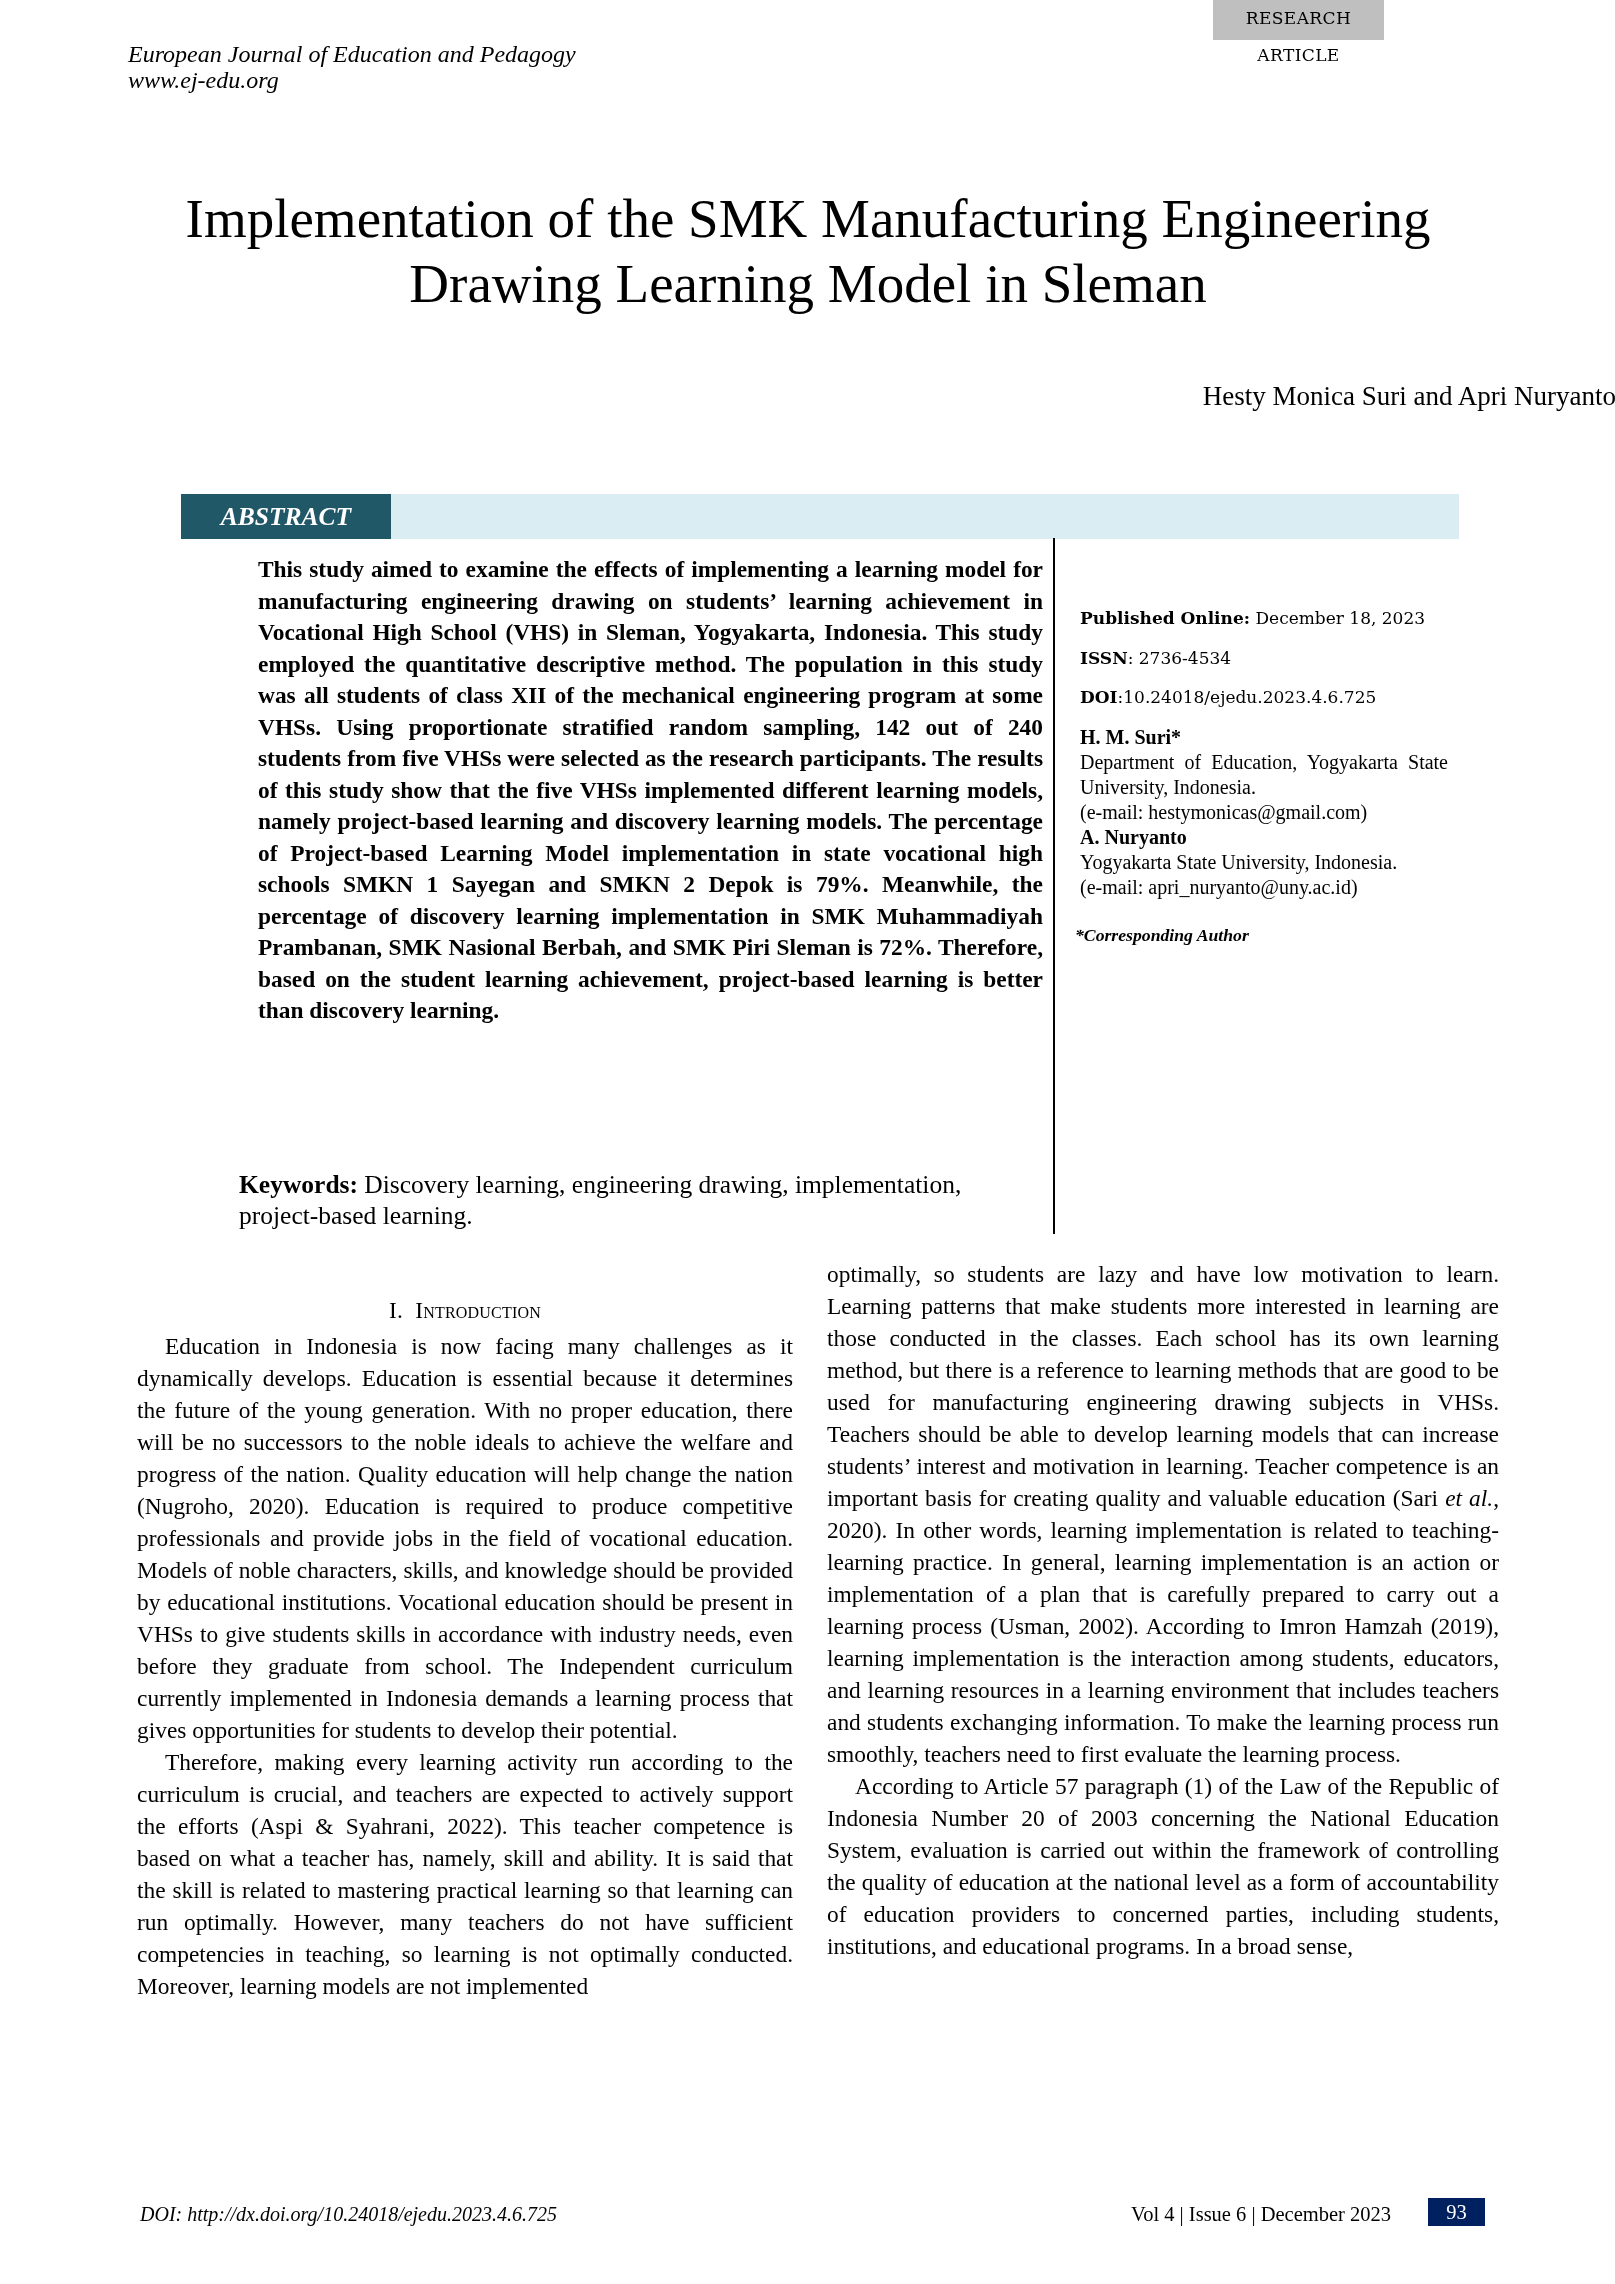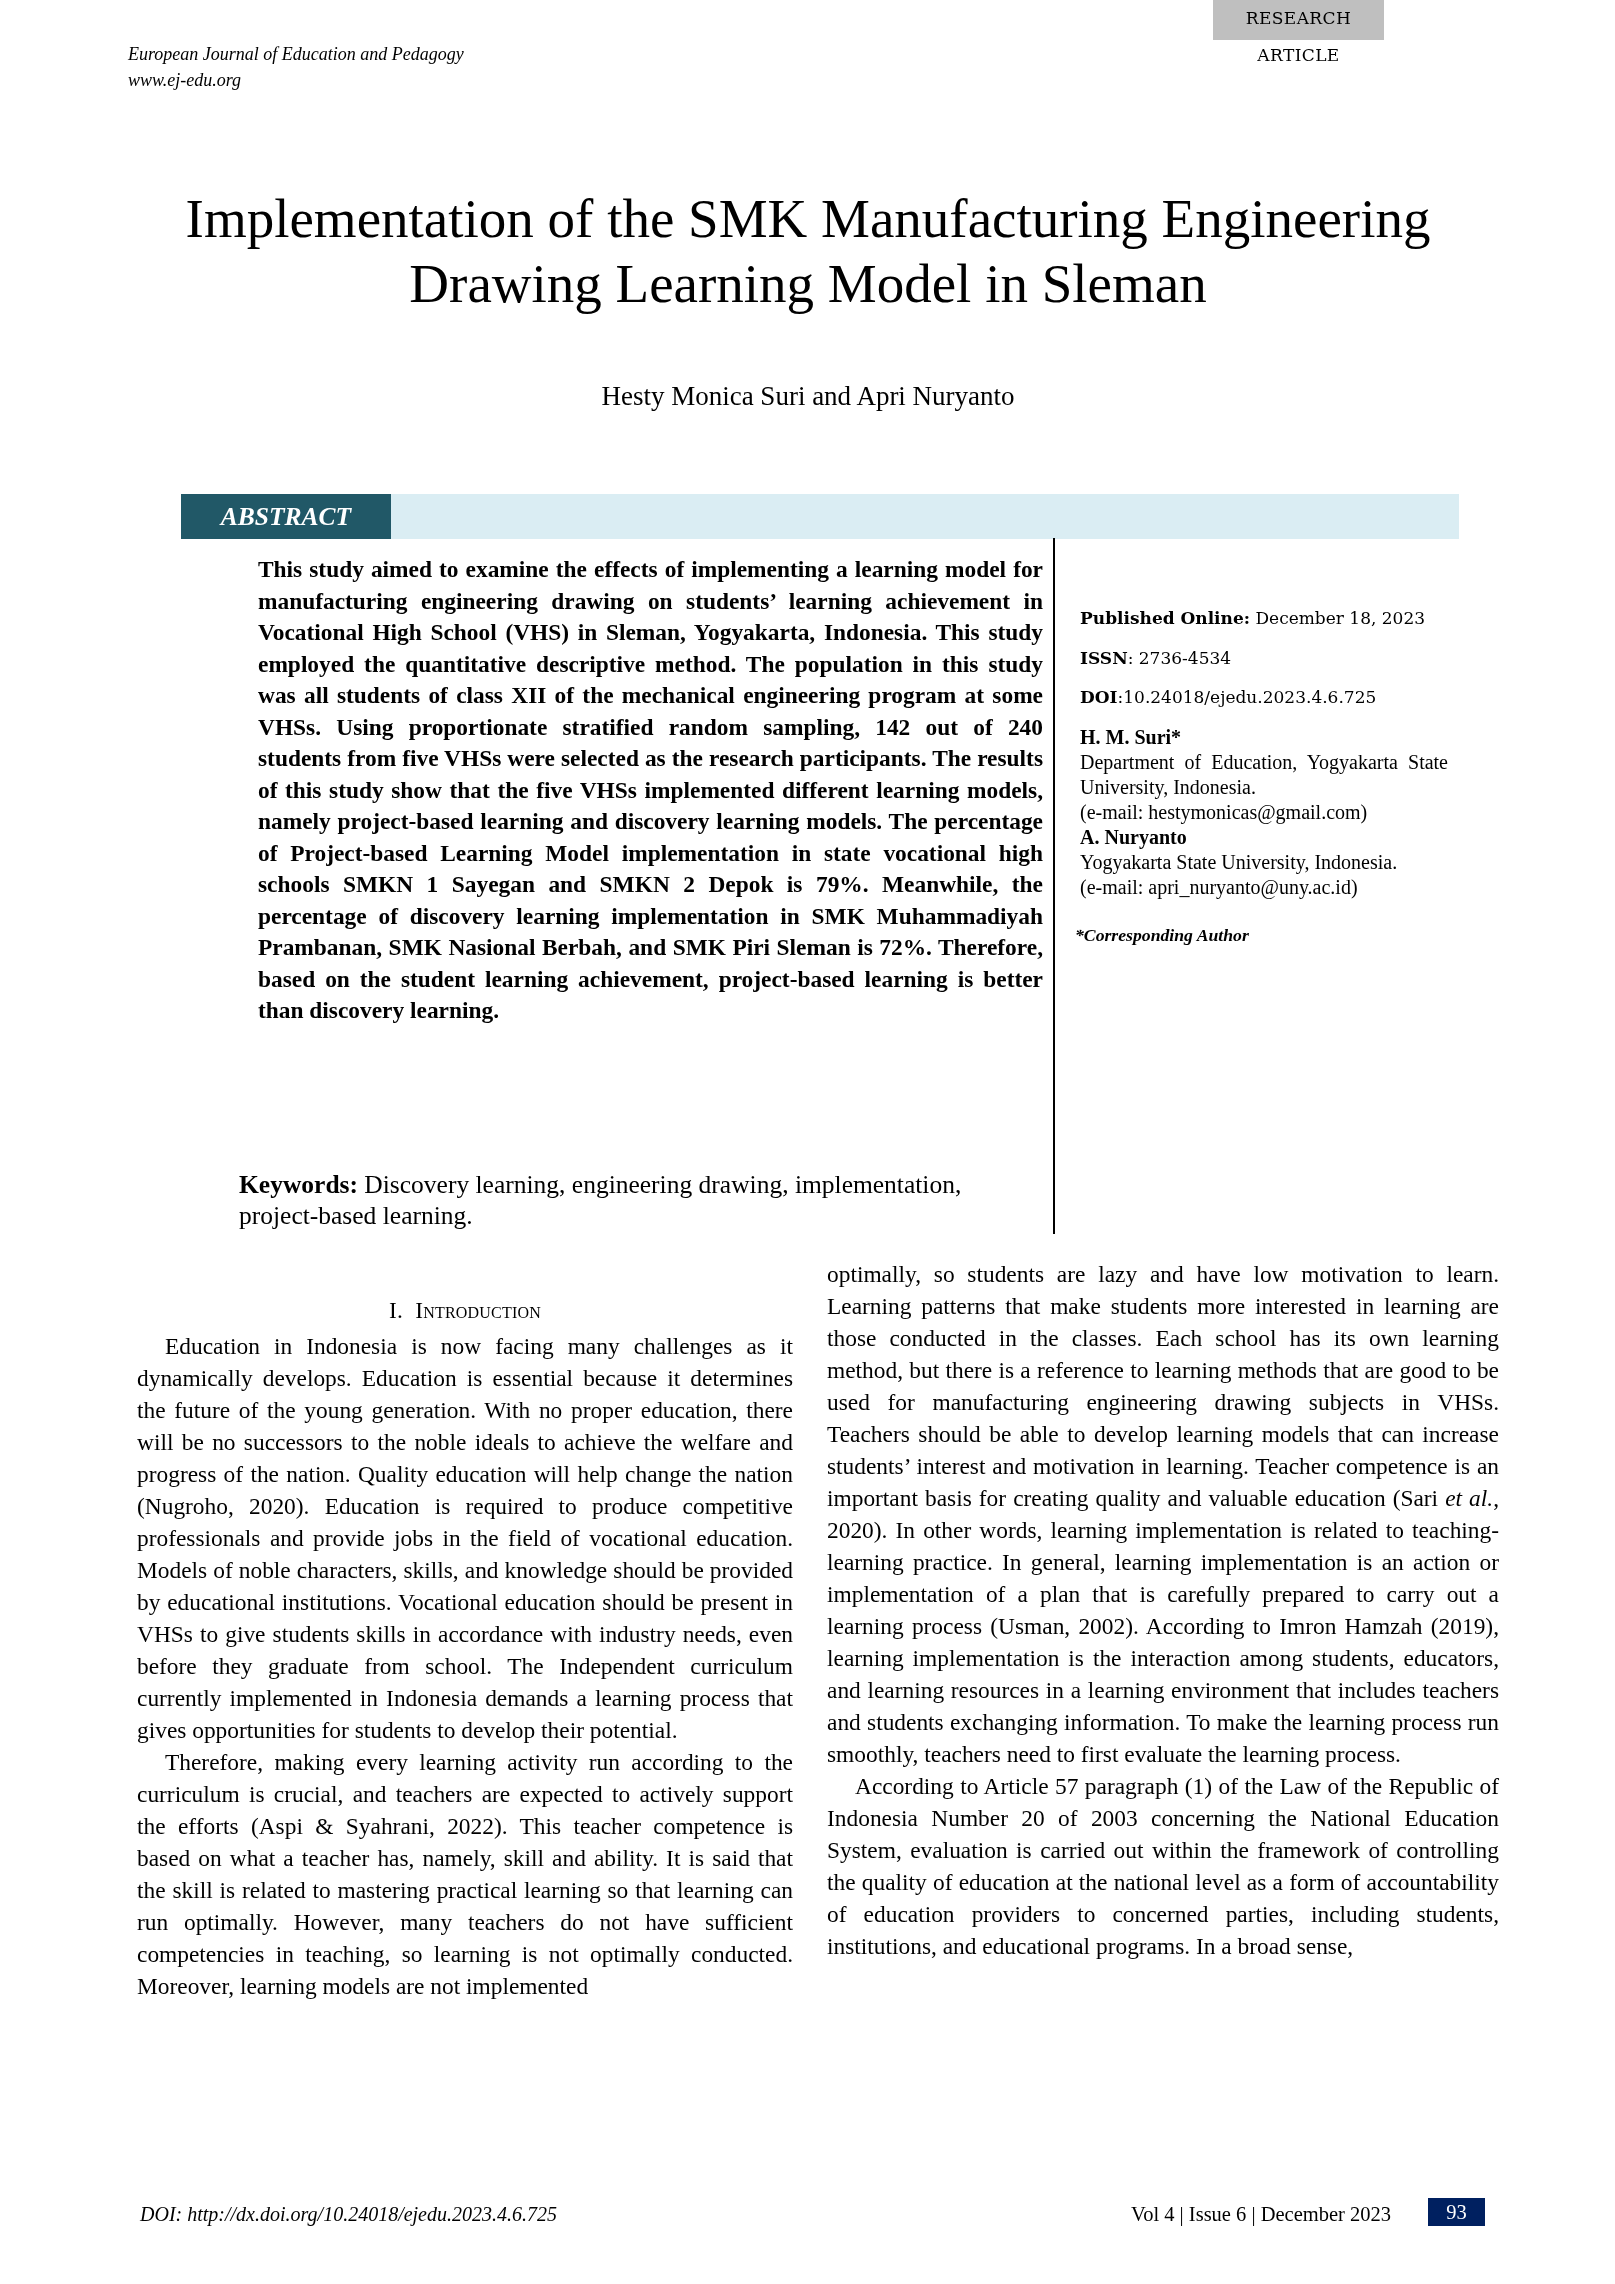--- a/index.html
+++ b/index.html
@@ -3,24 +3,24 @@
 <meta charset="utf-8">
 <style>
   html, body { margin:0; padding:0; background:#ffffff; }
   body { width:1616px; height:2284px; position:relative; overflow:hidden; color:#000;
          font-family:"Liberation Serif", "DejaVu Serif", serif; }
   .abs { position:absolute; }
 
   .badge { left:1213px; top:0; width:171px; height:40px; background:#bfbfbf;
            font-size:19px; letter-spacing:0.4px; text-align:center; line-height:37px;
            font-family:"DejaVu Serif", serif; font-size:17px; }
-  .journal { left:128px; top:41px; font-style:italic; font-size:18px; line-height:26px; }
+  .journal { left:128px; top:41px; font-style:italic; font-size:24px; line-height:26px; }
 
   .title { left:85px; width:1446px; top:186px; text-align:center; font-size:55px; line-height:65px; }
-  .authors { left:0; width:1616px; top:381px; text-align:center; font-size:27px; }
+  .authors { left:0; width:1616px; top:381px; text-align:right; font-size:27px; }
 
   .abs-bar { left:181px; top:494px; width:1278px; height:45px; background:#daedf3; }
   .abs-tab { left:181px; top:494px; width:210px; height:45px; background:#215867; color:#fff;
              font-style:italic; font-weight:bold; font-size:25.5px; line-height:45px; text-align:center; }
 
   .abstract-text { left:258px; top:554px; width:785px; font-weight:bold; font-size:23.4px;
                    line-height:31.5px; text-align:justify; }
   .vline { left:1053px; top:538px; width:2.1px; height:696px; background:#000; }
 
   .meta { left:1080px; font-family:"DejaVu Serif", serif; font-size:17px; }

